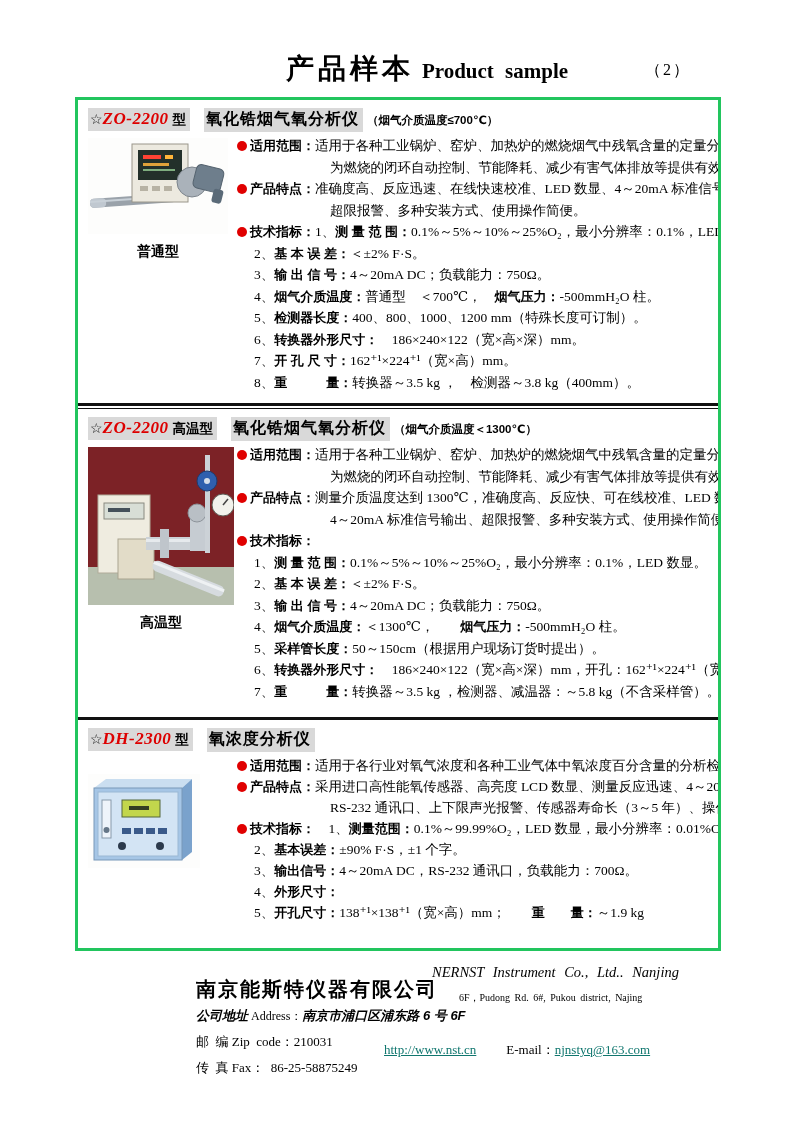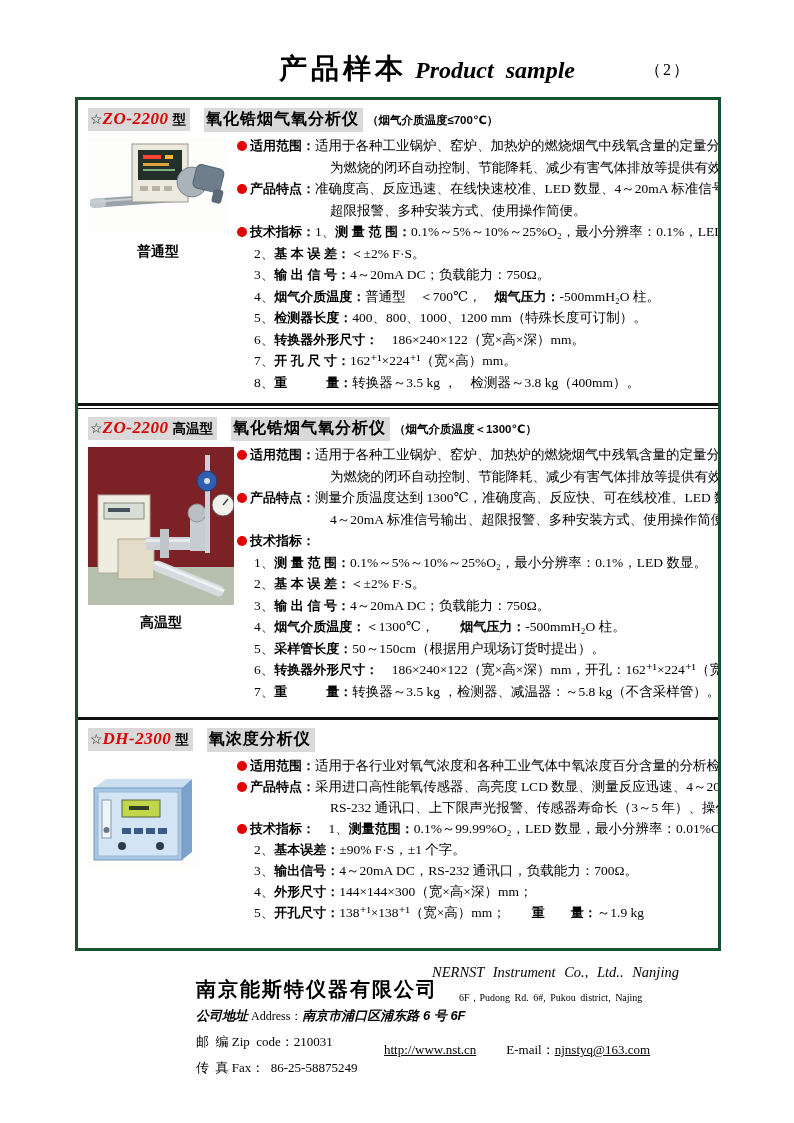--- a/index.html
+++ b/index.html
@@ -1,25 +1,25 @@
 <!DOCTYPE html>
 <html><head>
 <meta charset="utf-8">
 <style>
   html,body{margin:0;padding:0;background:#fff;}
   .page{position:relative;width:794px;height:1123px;background:#fff;overflow:hidden;
         font-family:"Liberation Serif","DejaVu Serif",serif;color:#000;}
   
   .header{position:absolute;top:50px;left:0;width:100%;text-align:center;padding-left:60px;box-sizing:border-box;}
   .title-zh{font-family:"Liberation Sans","DejaVu Sans",sans-serif;font-weight:bold;font-size:28px;letter-spacing:4px;}
-  .title-en{font-style:italic;font-size:24px;word-spacing:6px;margin-left:8px;font-weight:600;margin-top:16px;}
+  .title-en{font-size:21px;word-spacing:6px;margin-left:8px;font-weight:600;margin-top:16px;}
   .page-no{position:absolute;left:645px;top:60px;font-size:16px;letter-spacing:2px;}
   
   .main-box{position:absolute;left:75px;top:97px;width:646px;height:854px;box-sizing:border-box;
-            border:3px solid #14532d;display:flex;flex-direction:column;background:#fff;}
+            border:3px solid #22c55e;display:flex;flex-direction:column;background:#fff;}
   .sec{overflow:hidden;}
   .sec0{height:303px;}
   .sec1{height:308px;}
   .sec2{flex:1;}
   .divider1{flex:none;height:2px;border-top:3px solid #111;border-bottom:1px solid #111;}
   .divider2{flex:none;height:0;border-top:3px solid #111;}
   
   .sec-title{padding:8px 0 3px 10px;display:flex;align-items:baseline;white-space:pre;}
   .hl{background:#d9d9d9;padding:1px 4px 2px 2px;}
   .star{font-size:14px;color:#111;}
@@ -46,21 +46,21 @@
   .f-row{position:relative;height:26px;white-space:pre;}
   .f-row1{height:30px;}
   .company-zh{font-family:"Liberation Sans","DejaVu Sans",sans-serif;font-weight:bold;font-size:20px;letter-spacing:2px;}
   .company-en{position:absolute;left:260px;top:6px;font-style:italic;font-size:14.5px;word-spacing:5px;}
   .f-zh{font-family:"Liberation Sans","DejaVu Sans",sans-serif;font-weight:600;font-size:13px;font-style:italic;}
   .f-sm{font-size:12px;}
   .f-val{font-size:13px;}
   .addr-en{position:absolute;left:287px;top:3px;font-size:10px;word-spacing:2px;}
   .tel{position:absolute;left:200px;top:0;}
   .r4{position:absolute;left:212px;top:0;}
-  .link{color:#000000;text-decoration:underline;font-size:13px;cursor:pointer;}
+  .link{color:#0f766e;text-decoration:underline;font-size:13px;cursor:pointer;}
   .email-label{font-size:13px;margin-left:30px;}
   svg{display:block;}
 </style>
 </head>
 <body>
 
 <div class="page">
 
   <div class="header">
     <span class="title-zh">产品样本</span><span class="title-en">Product sample</span>
@@ -191,21 +191,21 @@
             <circle cx="72" cy="72" r="4" fill="#2c3a4c"></circle>
           </svg>
         </div>
         <div class="content-col">
             <div class="row"><span class="dot"></span><span class="sb">适用范围：</span><span class="sn">适用于各行业对氧气浓度和各种工业气体中氧浓度百分含量的分析检测。</span></div>
             <div class="row"><span class="dot"></span><span class="sb">产品特点：</span><span class="sn">采用进口高性能氧传感器、高亮度 LCD 数显、测量反应迅速、4～20mA 标准信号输出、</span></div>
             <div class="row cont"><span class="sn">RS-232 通讯口、上下限声光报警、传感器寿命长（3～5 年）、操作简便。</span></div>
             <div class="row"><span class="dot"></span><span class="sb">技术指标：</span><span class="sn">　1、</span><span class="sb">测量范围：</span><span class="sn">0.1%～99.99%O₂，LED 数显，最小分辨率：0.01%O₂。</span></div>
             <div class="row spec"><span class="sn">2、</span><span class="sb">基本误差：</span><span class="sn">±90% F·S，±1 个字。</span></div>
             <div class="row spec"><span class="sn">3、</span><span class="sb">输出信号：</span><span class="sn">4～20mA DC，RS-232 通讯口，负载能力：700Ω。</span></div>
-            <div class="row spec"><span class="sn">4、</span><span class="sb">外形尺寸：</span><span class="sn">144×144×300（宽×高×深）mm；</span></div>
+            <div class="row spec"><span class="sn">4、</span><span class="sb">外形尺寸：</span></div>
             <div class="row spec"><span class="sn">5、</span><span class="sb">开孔尺寸：</span><span class="sn">138⁺¹×138⁺¹（宽×高）mm；</span><span class="sb">　　重　　量：</span><span class="sn">～1.9 kg</span></div>
           </div>
       </div>
     </div>
 
   </div>
 
   <div class="footer">
     <div class="f-row f-row1">
       <span class="company-zh">南京能斯特仪器有限公司</span>

